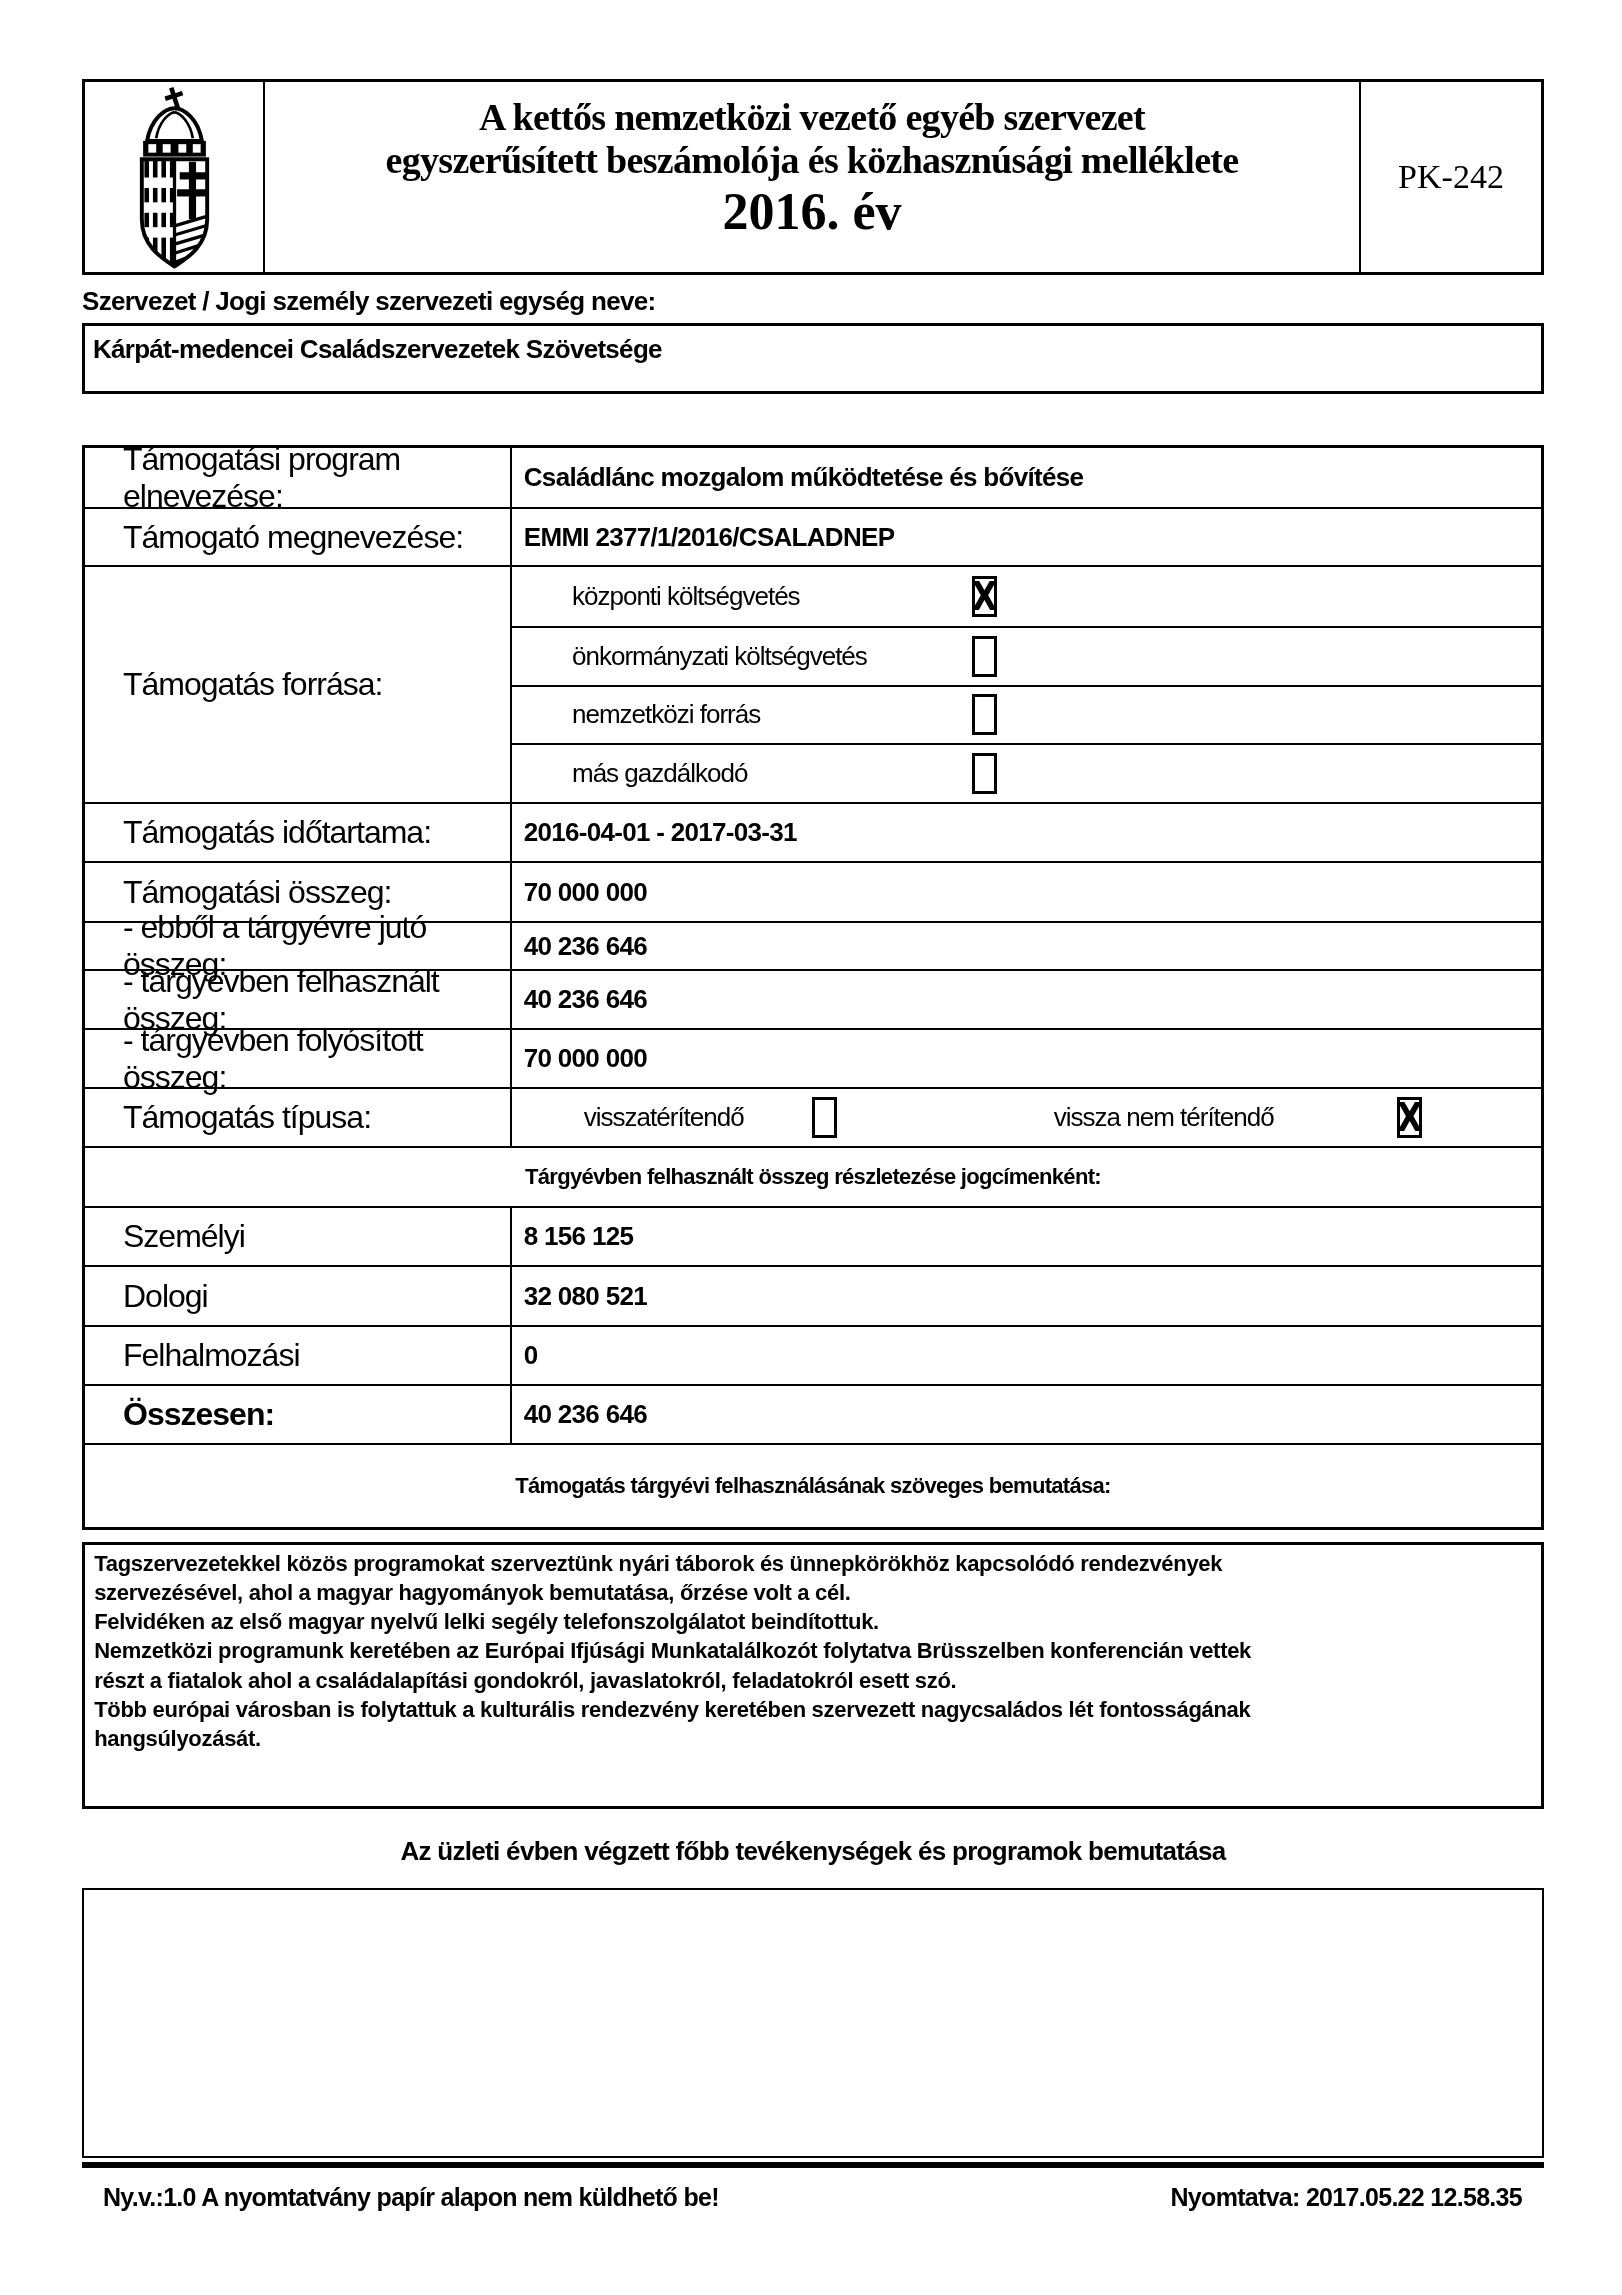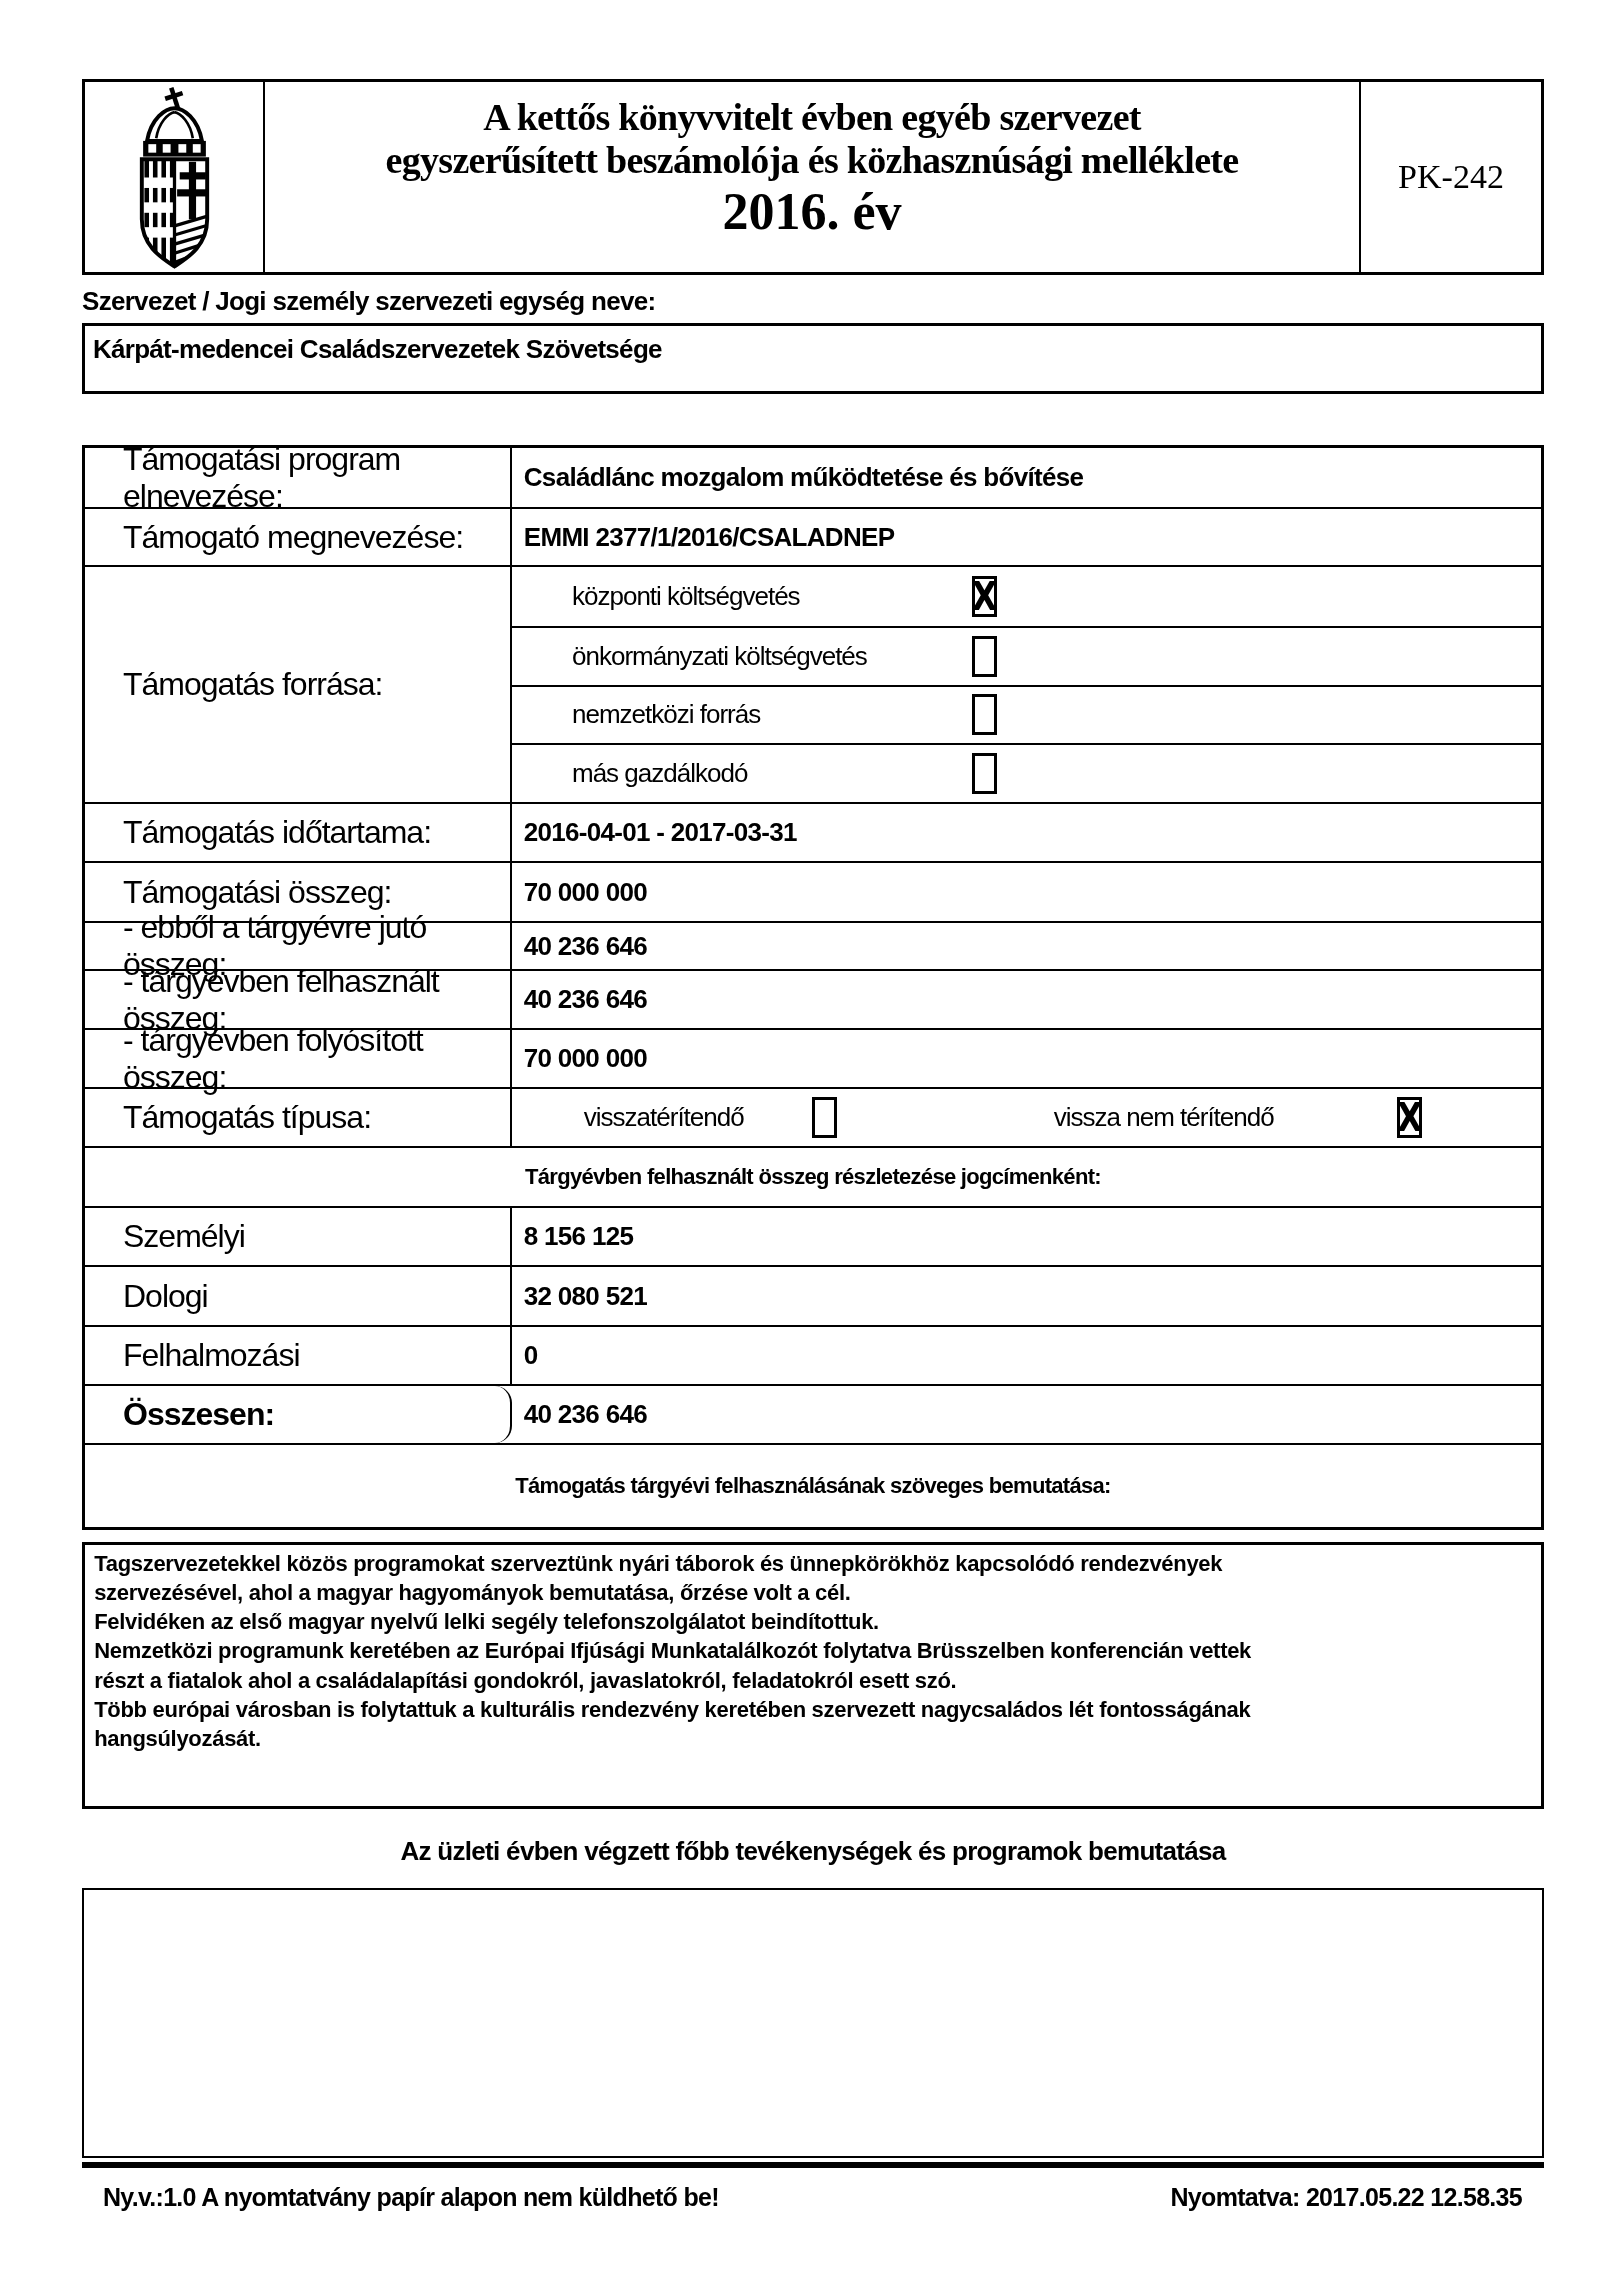--- a/index.html
+++ b/index.html
@@ -23,21 +23,21 @@
   .org-label { margin-top:10.5px; font-weight:bold; font-size:26px; letter-spacing:-0.7px; }
   .org-box { margin-top:6.5px; border:3.3px solid #000; height:71px; padding:7.9px 7.9px; font-weight:bold; font-size:26px; letter-spacing:-0.7px; }
 
   
   .maintable { margin-top:51px; border:3.3px solid #000; }
   .trow { display:flex; border-top:2.6px solid #000; align-items:stretch; }
   .trow:first-child { border-top:none; }
   .h88{height:58px} .h90{height:59px} .h91{height:48px} .h92{height:60px} .h128{height:84px} .h360{height:237px}
   .tlabel { width:427px; border-right:2.6px solid #000; display:flex; align-items:center;
             padding-left:38px; font-size:32px; letter-spacing:-1px; }
-  .tlabel.bold { font-weight:bold;border-radius:17px; }
+  .tlabel.bold { font-weight:bold; }
   .tvalue { flex:1; display:flex; align-items:center; padding-left:11.8px; font-weight:bold; font-size:26px; letter-spacing:-0.7px; }
   .srcstack { flex:1; display:flex; flex-direction:column; }
   .src-row { height:59px; display:flex; align-items:center; border-top:2.6px solid #000; }
   .src-row:first-child { border-top:none; }
   .src-row .opt-label { margin-left:60px; width:400px; font-size:26px; letter-spacing:-1px; }
   .checkbox { width:25px; height:41px; border:3.3px solid #000; background:#fff;
               display:flex; align-items:center; justify-content:center; overflow:visible; }
   .checkbox .mark { font-weight:bold; font-size:33px; line-height:1; transform:scaleY(1.2); font-family:"DejaVu Sans", sans-serif; }
   .typ-l1 { margin-left:60px; width:228px; font-size:26px; letter-spacing:-1px; font-weight:normal; }
   .typ-l2 { margin-left:217px; width:343px; font-size:26px; letter-spacing:-1px; font-weight:normal; }
@@ -103,21 +103,21 @@
               <line x1="70" y1="242" x2="124" y2="226"></line>
               <line x1="70" y1="256" x2="120" y2="240"></line>
               <line x1="70" y1="270" x2="112" y2="254"></line>
             </g>
           </g>
           <path d="M20,112 h100 v92 c0,42 -32,60 -50,72 c-18,-12 -50,-30 -50,-72 Z" fill="none" stroke="#000" stroke-width="6"></path>
           <line x1="70" y1="112" x2="70" y2="276" stroke="#000" stroke-width="5"></line>
         </svg>
       </div>
       <div class="hdr-title">
-        <div class="t-line">A kettős könyvvitelt évben egyéb szervezet</div>
+        <div class="t-line">A kettős nemzetközi vezető egyéb szervezet</div>
         <div class="t-line">egyszerűsített beszámolója és közhasznúsági melléklete</div>
         <div class="t-year">2016. év</div>
       </div>
       <div class="hdr-code">PK-242</div>
     </div>
 
     <div class="org-label">Szervezet / Jogi személy szervezeti egység neve:</div>
     <div class="org-box">
       <span>Kárpát-medencei Családszervezetek Szövetsége</span>
     </div>

